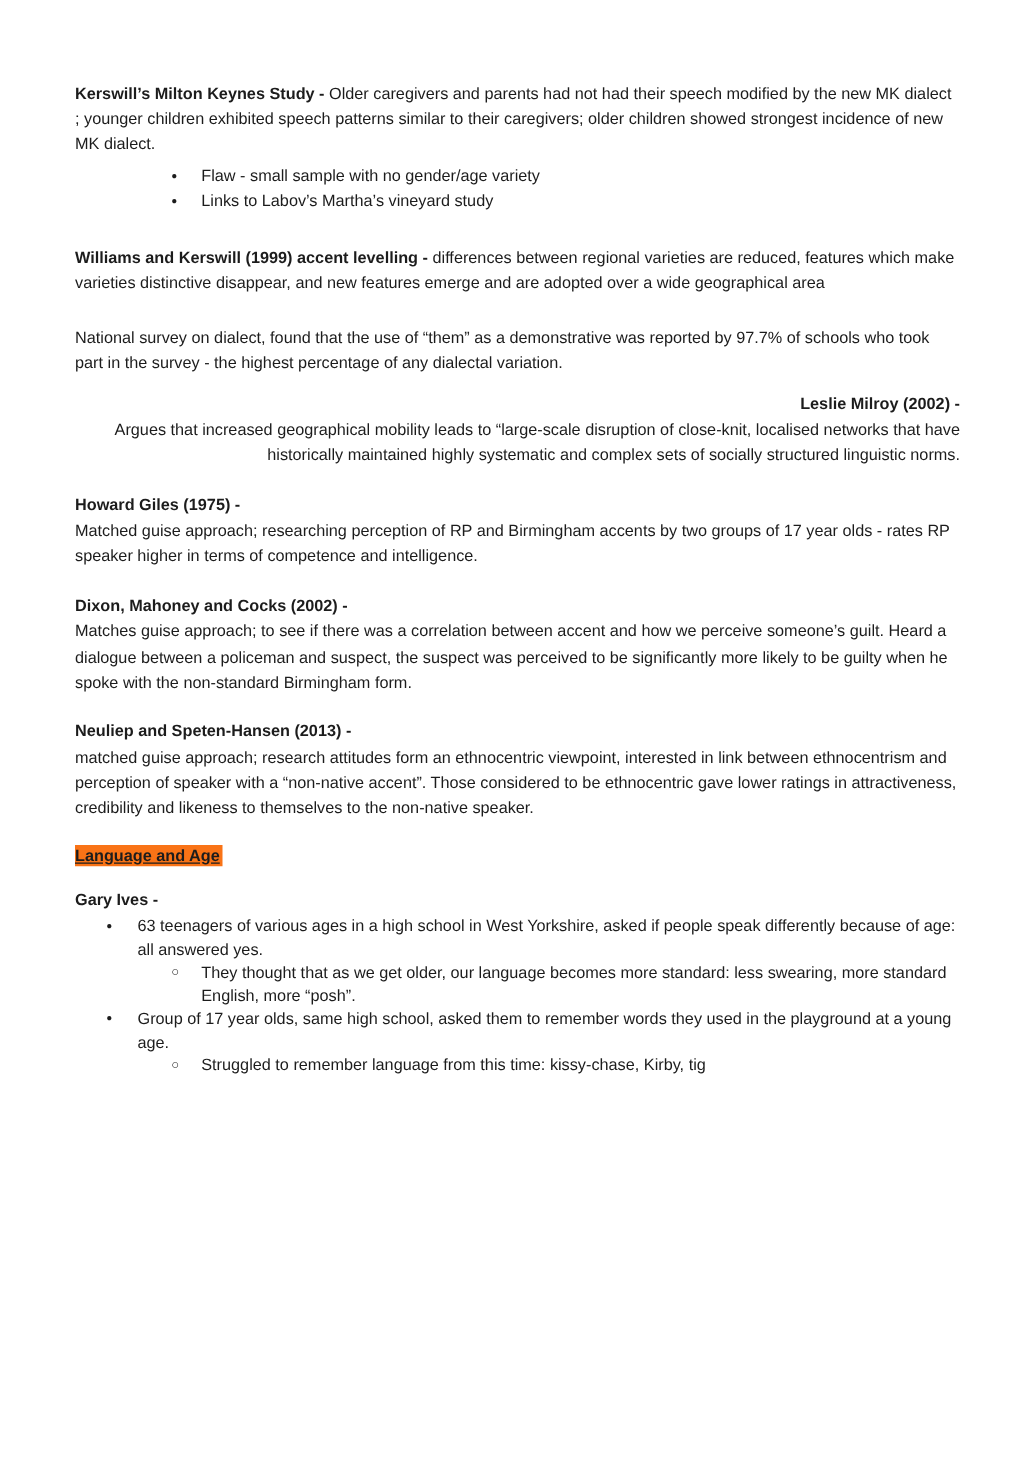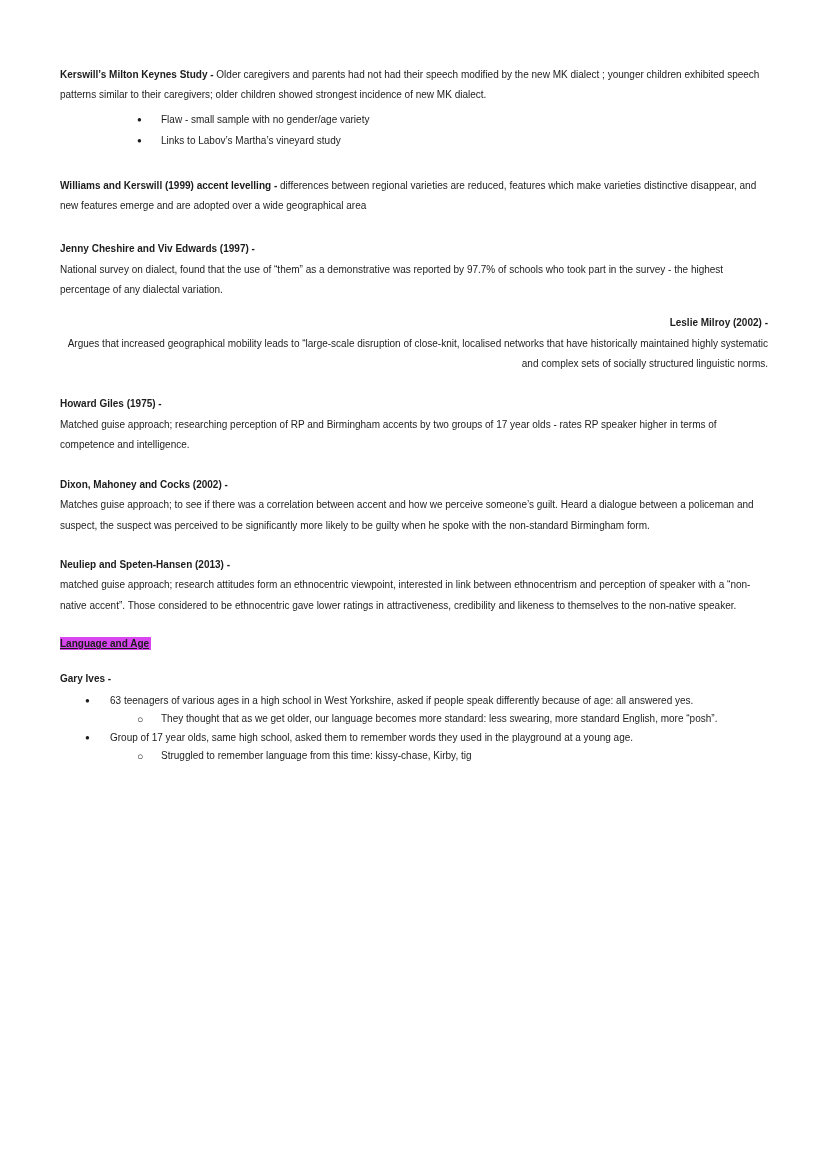--- a/index.html
+++ b/index.html
@@ -7,21 +7,21 @@
     width: 828px; height: 1171px;
     background: #ffffff;
     font-family: "Liberation Sans", sans-serif;
     color: #1c1c1c;
     overflow: hidden;
   }
   .page {
     width: 828px; height: 1171px;
     padding: 64.7px 60px 0 60px;
     box-sizing: border-box;
-    font-size: 10px;
+    font-size: 13px;
     line-height: 20.3px;
   }
   .para { margin: 0; }
   .lead { font-weight: bold; }
   .bold-line { font-weight: bold; }
 
   
   .ul { margin: 0; padding: 0; }
   .li { position: relative; margin: 0; }
   .li.l1 { padding-left: 50px; }
@@ -51,21 +51,21 @@
   .m-dixon   { margin-top: 20px; }
   .m-neuliep { margin-top: 19px; }
   .m-age     { margin-top: 18px; }
   .m-gary    { margin-top: 15px; }
   .m-agelist { margin-top: 2px; }
 
   .tight { line-height: 18.5px; }
 
   .section-heading { font-weight: bold; }
   .section-heading .hl {
-    background: #d946ef;
+    background: #f97316;
     text-decoration: underline;
     padding: 1px 2px 1px 0;
   }
 </style>
 </head>
 <body>
 
 <div class="page">
 
   <p class="para"><span class="lead">Kerswill’s Milton Keynes Study - </span><span>Older caregivers and parents had not had their speech modified by the new MK dialect ; younger children exhibited speech patterns similar to their caregivers; older children showed strongest incidence of new MK dialect.</span></p>
@@ -73,21 +73,20 @@
 
   <div class="ul m-list1">
     <div class="li l2"><span>Flaw - small sample with no gender/age variety</span></div>
     <div class="li l2"><span>Links to Labov’s Martha’s vineyard study</span></div>
   </div>
 
 
   <p class="para m-williams"><span class="lead">Williams and Kerswill (1999) accent levelling - </span><span>differences between regional varieties are reduced, features which make varieties distinctive disappear, and new features emerge and are adopted over a wide geographical area</span></p>
 
   <div class="m-cheshire">
-    <p class="para bold-line">Jenny Cheshire and Viv Edwards (1997) -</p>
     <p class="para">National survey on dialect, found that the use of “them” as a demonstrative was reported by 97.7% of schools who took part in the survey - the highest percentage of any dialectal variation.</p>
   </div>
 
   <div class="m-milroy">
     <p class="para bold-line">Leslie Milroy (2002) -</p>
     <p class="para">Argues that increased geographical mobility leads to “large-scale disruption of close-knit, localised networks that have historically maintained highly systematic and complex sets of socially structured linguistic norms.</p>
   </div>
 
   <div class="m-giles">
     <p class="para bold-line">Howard Giles (1975) -</p>

